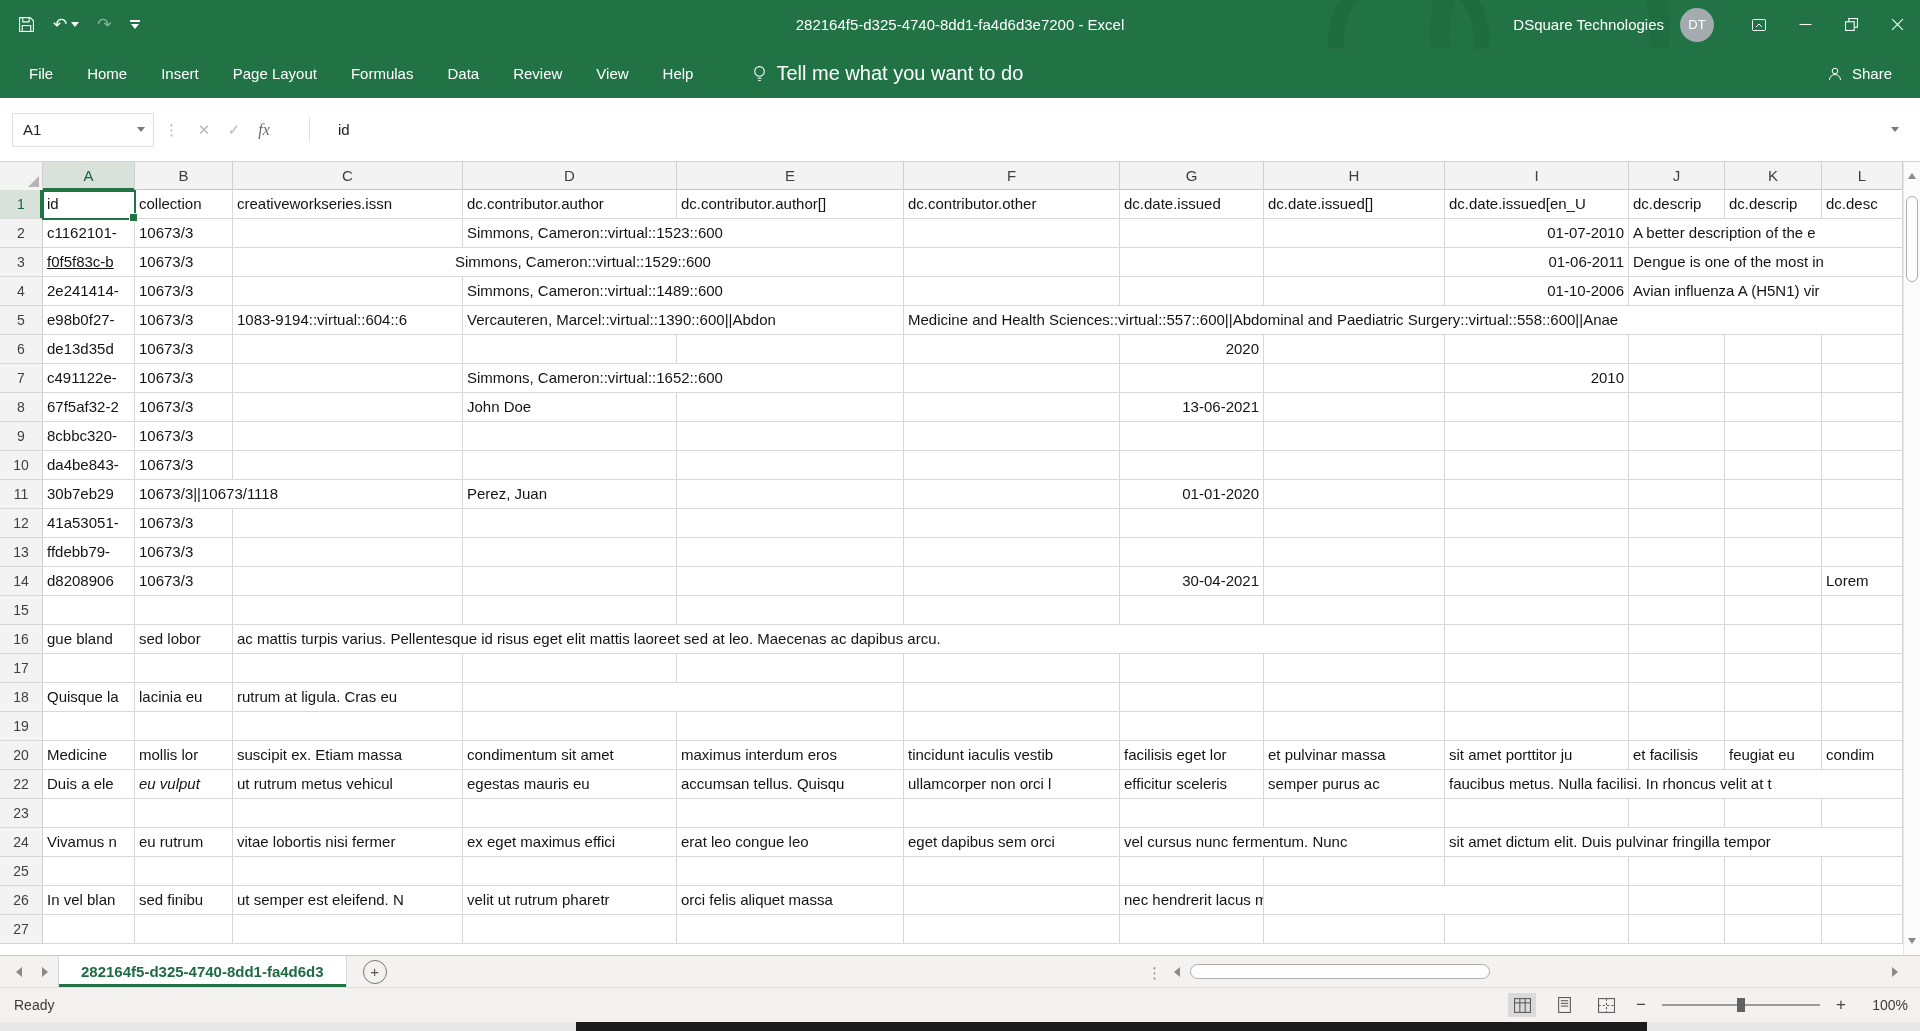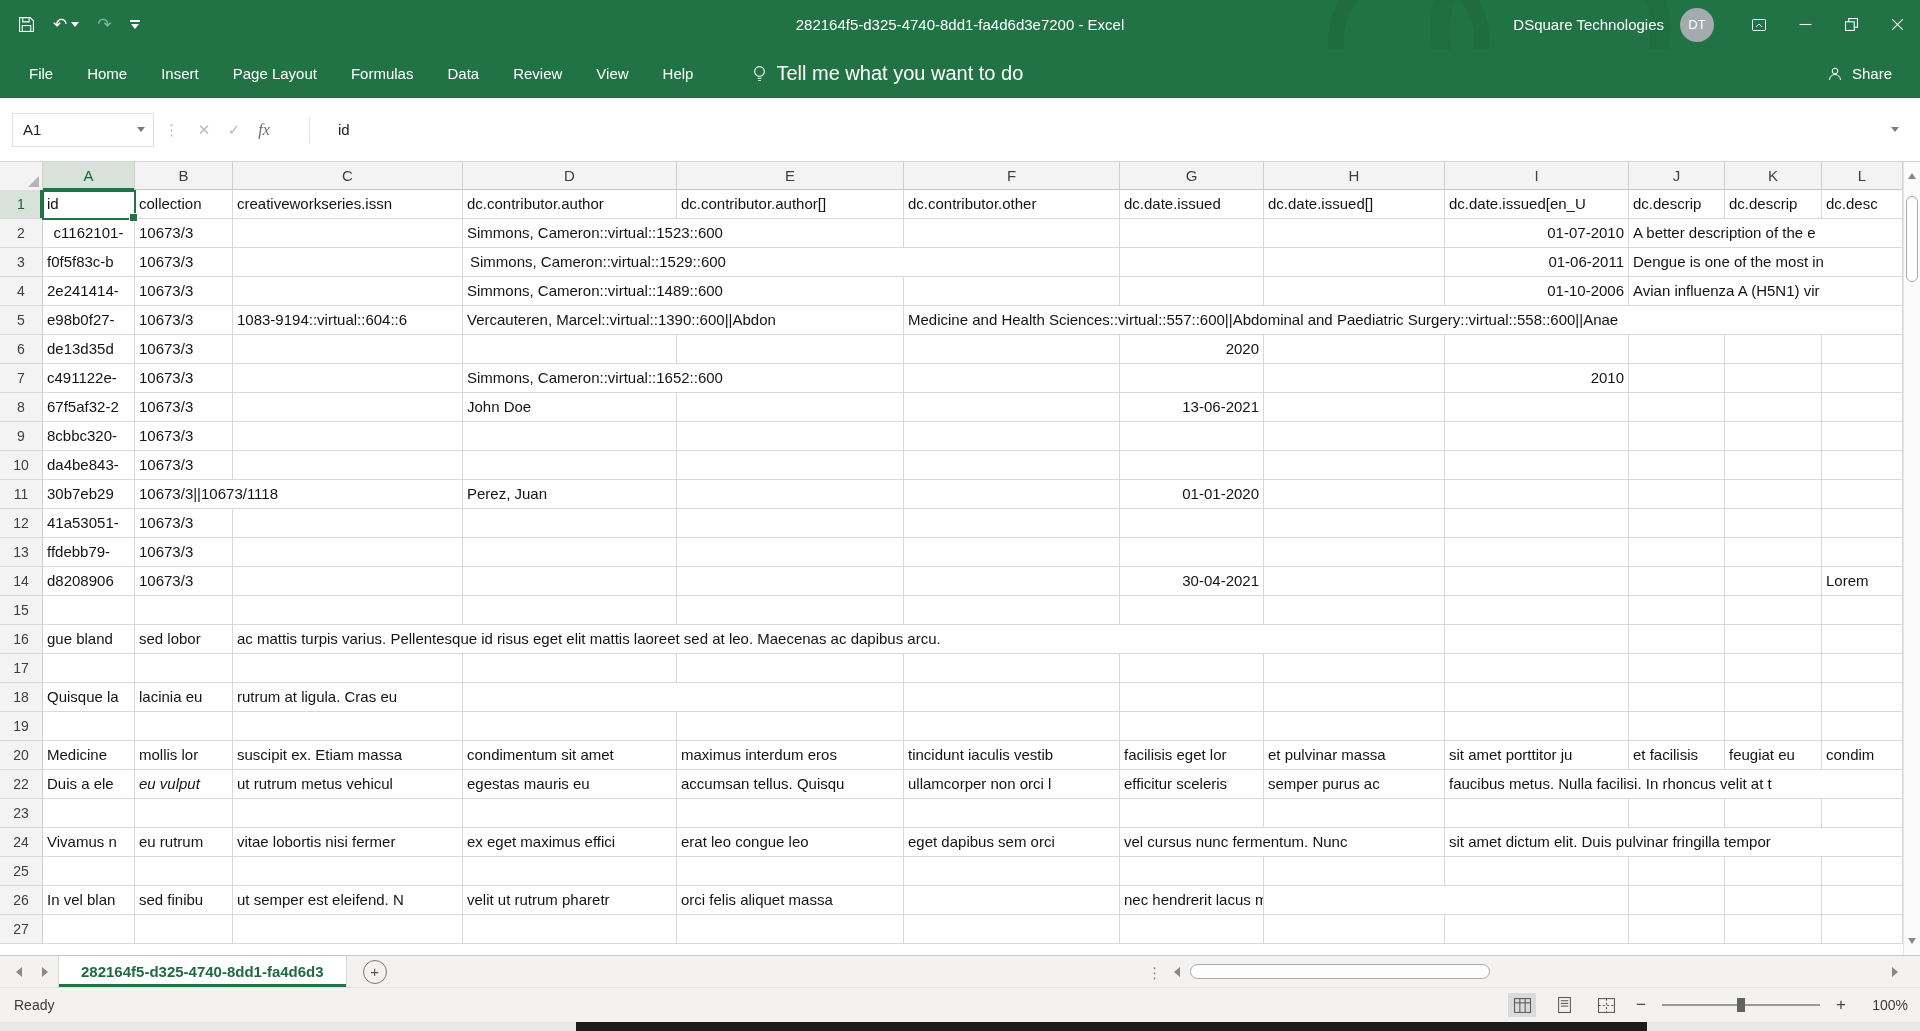--- a/index.html
+++ b/index.html
@@ -232,39 +232,39 @@
           <div class="cell" style="left: 904px; width: 216px;">dc.contributor.other</div>
           <div class="cell" style="left: 1120px; width: 144px;">dc.date.issued</div>
           <div class="cell" style="left: 1264px; width: 181px;">dc.date.issued[]</div>
           <div class="cell" style="left: 1445px; width: 184px;">dc.date.issued[en_U</div>
           <div class="cell" style="left: 1629px; width: 96px;">dc.descrip</div>
           <div class="cell" style="left: 1725px; width: 97px;">dc.descrip</div>
           <div class="cell" style="left: 1822px; width: 81px;">dc.desc</div>
         </div>
         <div class="grow">
           <div class="rnum">2</div>
-          <div class="cell" style="left: 43px; width: 92px; text-align: center;">c1162101-</div>
+          <div class="cell" style="left: 43px; width: 92px;">c1162101-</div>
           <div class="cell" style="left: 135px; width: 98px;">10673/3</div>
           <div class="cell" style="left: 233px; width: 230px;"></div>
           <div class="cell spill" style="left: 463px; width: 440px;">Simmons, Cameron::virtual::1523::600</div>
           <div class="cell" style="left: 677px; width: 227px;"></div>
           <div class="cell" style="left: 904px; width: 216px;"></div>
           <div class="cell" style="left: 1120px; width: 144px;"></div>
           <div class="cell" style="left: 1264px; width: 181px;"></div>
           <div class="cell right" style="left: 1445px; width: 184px;">01-07-2010</div>
           <div class="cell spill" style="left: 1629px; width: 273px;">A better description of the e</div>
           <div class="cell" style="left: 1725px; width: 97px;"></div>
           <div class="cell" style="left: 1822px; width: 81px;"></div>
         </div>
         <div class="grow">
           <div class="rnum">3</div>
-          <div class="cell" style="left: 43px; width: 92px;">f0f5f83c-b</div>
-          <div class="cell" style="left: 135px; width: 98px;">10673/3</div>
-          <div class="cell" style="left: 233px; width: 230px;"></div>
-          <div class="cell spill" style="left: 466px; width: 440px;">Simmons, Cameron::virtual::1529::600</div>
+          <div class="cell" style="left: 43px; width: 92px; text-decoration: underline;">f0f5f83c-b</div>
+          <div class="cell" style="left: 135px; width: 98px;">10673/3</div>
+          <div class="cell" style="left: 233px; width: 230px;"></div>
+          <div class="cell spill" style="left: 451px; width: 440px;">Simmons, Cameron::virtual::1529::600</div>
           <div class="cell" style="left: 677px; width: 227px;"></div>
           <div class="cell" style="left: 904px; width: 216px;"></div>
           <div class="cell" style="left: 1120px; width: 144px;"></div>
           <div class="cell" style="left: 1264px; width: 181px;"></div>
           <div class="cell right" style="left: 1445px; width: 184px;">01-06-2011</div>
           <div class="cell spill" style="left: 1629px; width: 273px;">Dengue is one of the most in</div>
           <div class="cell" style="left: 1725px; width: 97px;"></div>
           <div class="cell" style="left: 1822px; width: 81px;"></div>
         </div>
         <div class="grow">

